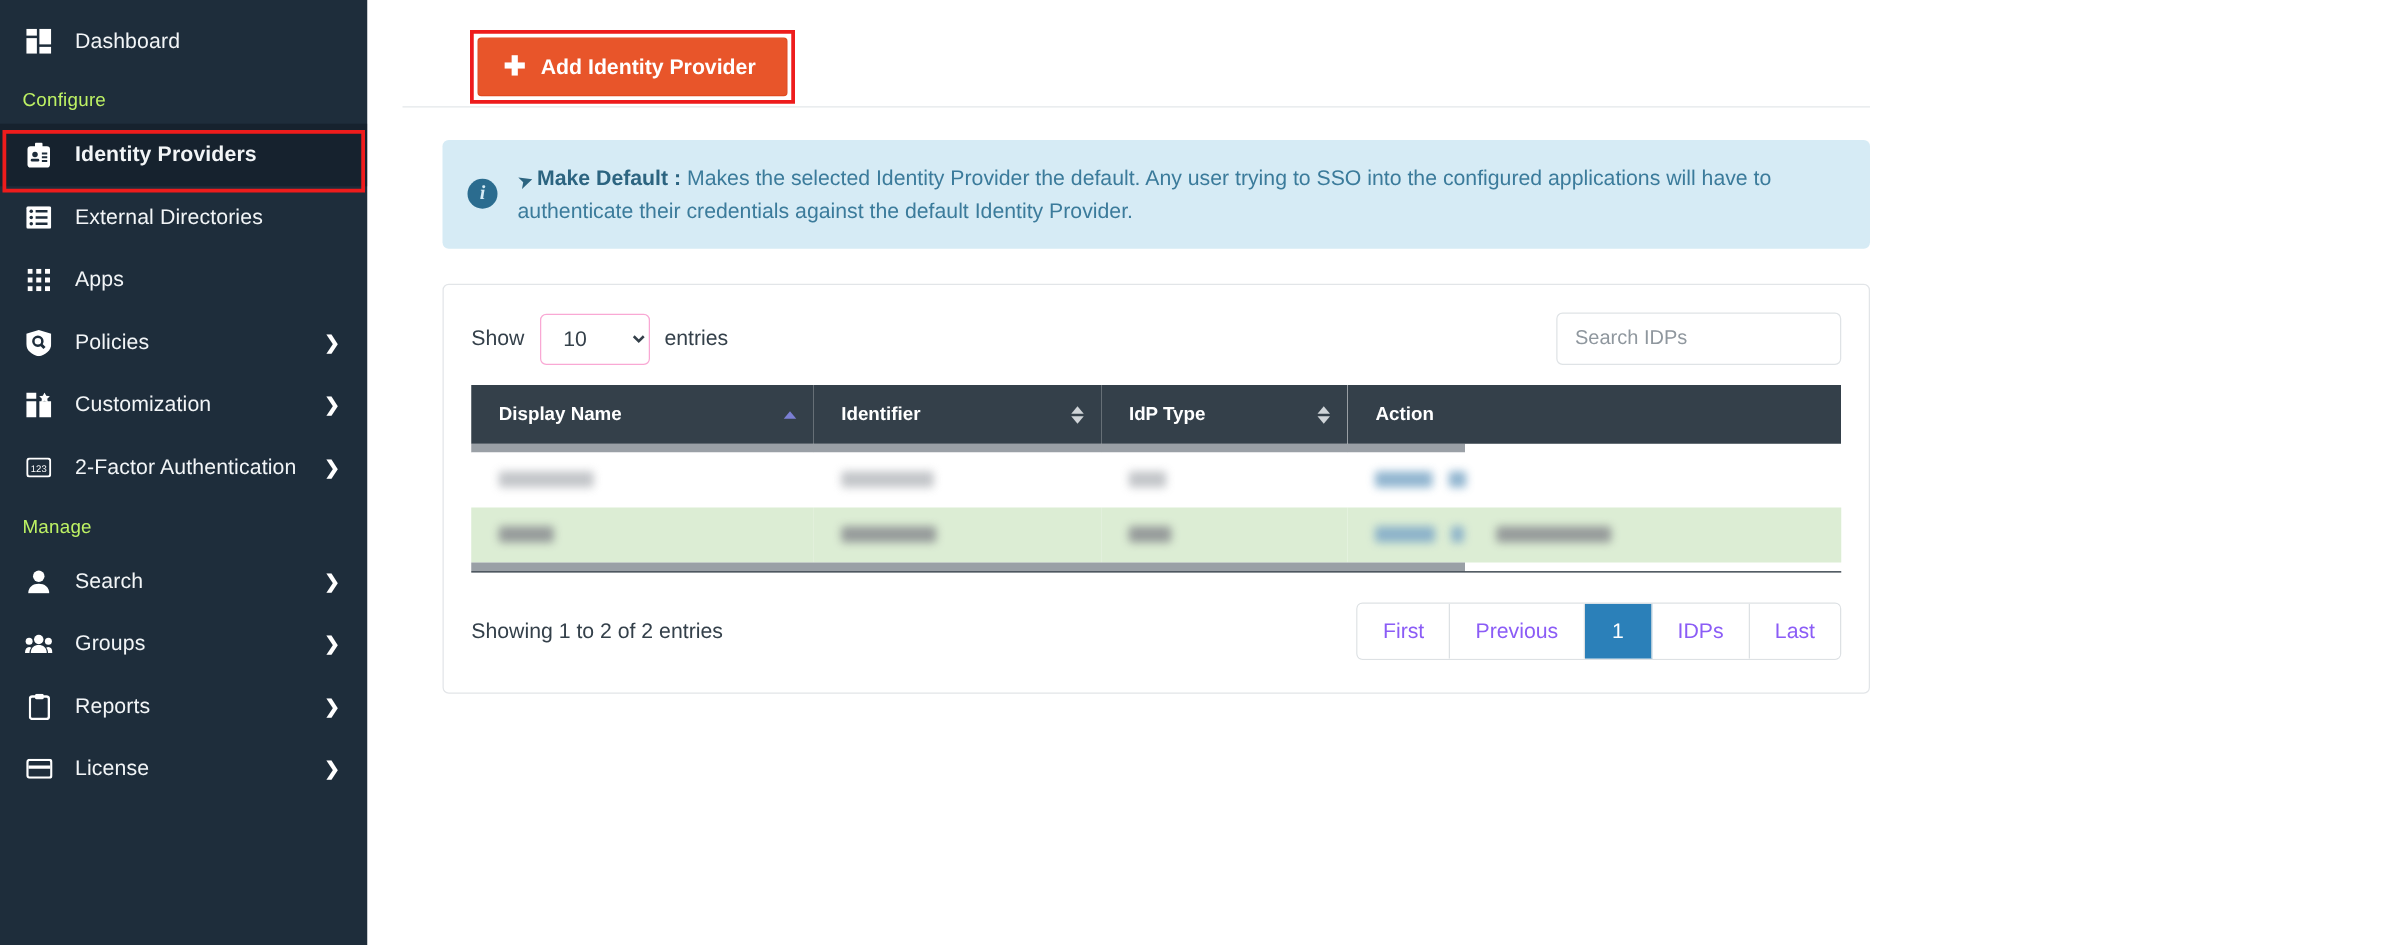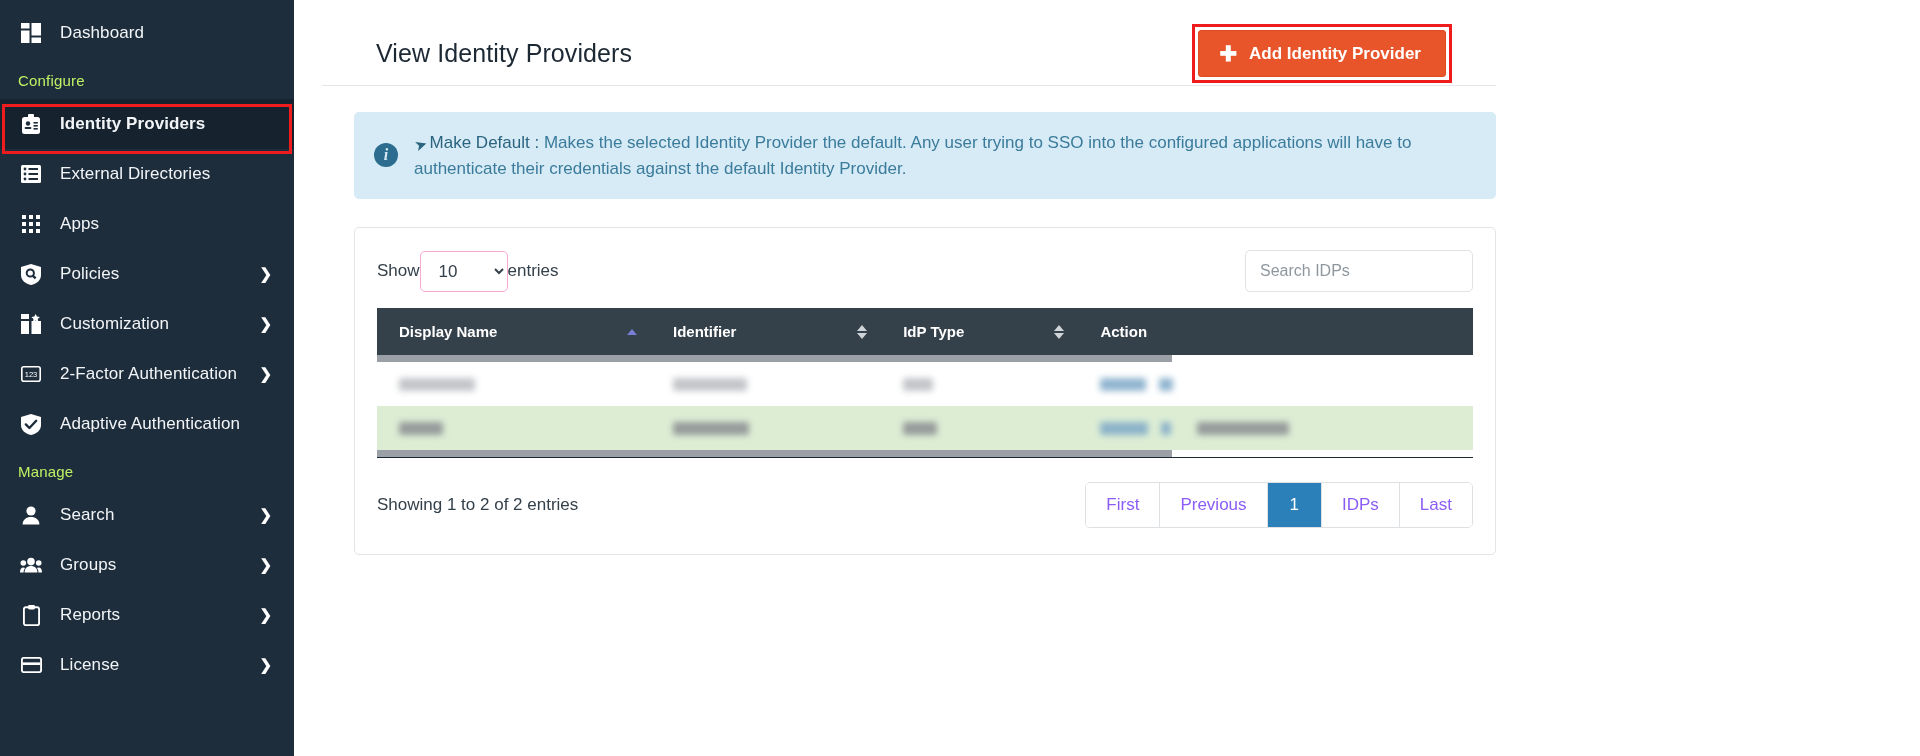--- a/index.html
+++ b/index.html
@@ -140,21 +140,21 @@
     display: flex; align-items: center; justify-content: center;
     margin-top: 13px;
   }
   .alert .txt {
     font-size: 17px;
     line-height: 1.5;
     color: #3b7b9b;
   }
   .alert .txt b {
     color: #2c6480;
-    font-weight: normal;
+    font-weight: bold;
   }
   .cursor-glyph {
     display: inline-block;
     transform: rotate(-18deg) translateY(2px);
     font-size: 15px;
     color: #2c6480;
     margin-right: 3px;
   }
 
   
@@ -166,20 +166,21 @@
   }
   .table-controls {
     display: flex;
     align-items: center;
     justify-content: space-between;
     margin-bottom: 16px;
   }
   .show-entries {
     display: flex;
     align-items: center;
+    gap: 12px;
     font-size: 17px;
     color: #34404a;
   }
   .show-entries select {
     font-family: "Liberation Sans", sans-serif;
     font-size: 17px;
     color: #34404a;
     padding: 9px 10px 9px 14px;
     border: 1px solid #f9a8d4;
     border-radius: 5px;
@@ -402,29 +403,20 @@
       <span class="ico">
         <svg width="20" height="16" viewBox="0 0 20 16">
           <rect x="0.8" y="0.8" width="18.4" height="14.4" rx="2" fill="none" stroke="#fff" stroke-width="1.6"></rect>
           <text x="10" y="11.4" font-family="Liberation Sans, sans-serif" font-size="7.6" fill="#fff" text-anchor="middle">123</text>
         </svg>
       </span>
       <span class="lbl">2-Factor Authentication</span>
       <span class="chev">❯</span>
     </div>
 
-    <div class="nav-item">
-      <span class="ico">
-        <svg width="20" height="21" viewBox="0 0 20 21">
-          <path d="M10 0 L20 3 V11 C20 16.5 15.3 20 10 21 C4.7 20 0 16.5 0 11 V3 Z" fill="#fff"></path>
-          <path d="M4.8 10.4 L8.4 14 L15.2 6.8" fill="none" stroke="#1e2d3b" stroke-width="2.4" stroke-linecap="round" stroke-linejoin="round"></path>
-        </svg>
-      </span>
-      <span class="lbl">Adaptive Authentication</span>
-    </div>
 
 
     <div class="section-label">Manage</div>
 
     <div class="nav-item">
       <span class="ico">
         <svg width="18" height="19" viewBox="0 0 18 19">
           <circle cx="9" cy="5" r="4.6" fill="#fff"></circle>
           <path d="M0.6 18.6 C0.6 13.6 4.4 11 9 11 C13.6 11 17.4 13.6 17.4 18.6 Z" fill="#fff"></path>
         </svg>
@@ -469,21 +461,20 @@
       <span class="lbl">License</span>
       <span class="chev">❯</span>
     </div>
 
     <div class="hl-box-sidebar"></div>
   </nav>
 
   <main class="main">
 
     <div class="page-header">
-      <h1 class="page-title">View Identity Providers</h1>
       <div class="btn-add-wrap">
         <button class="btn-add">
           <span class="plus">✚</span>
           <span>Add Identity Provider</span>
         </button>
         <span class="hl"></span>
       </div>
     </div>
 
     <div class="content">

